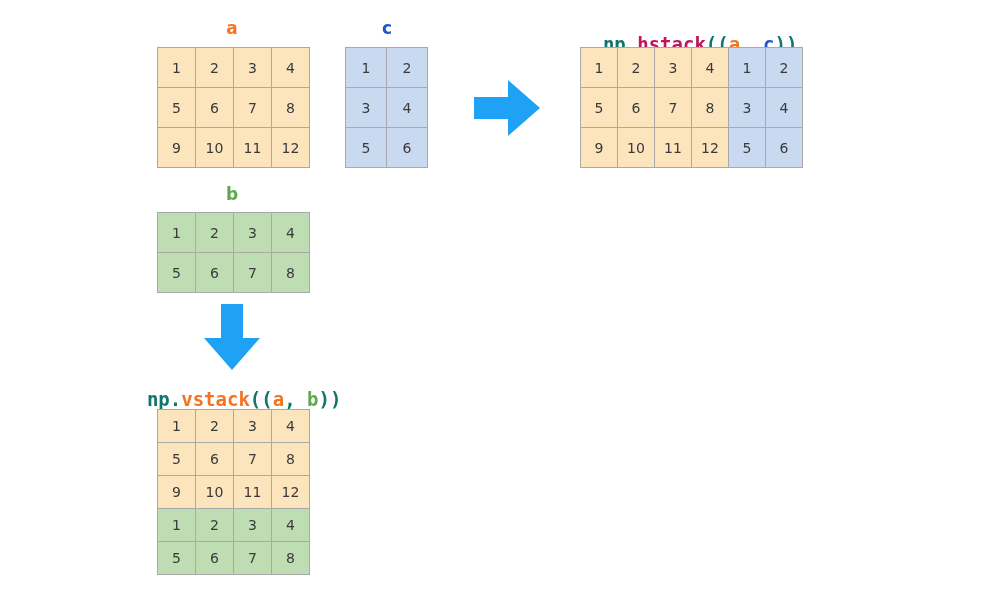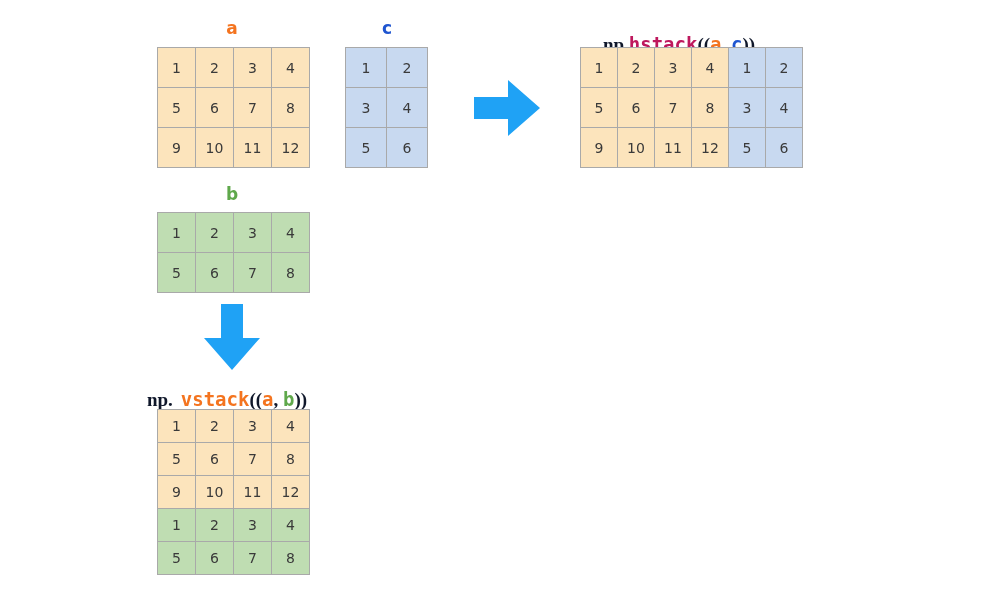--- a/index.html
+++ b/index.html
@@ -57,25 +57,25 @@
   
   .code {
     font-family: "DejaVu Sans Mono", "Liberation Mono", monospace;
     font-size: 19px;
     font-weight: bold;
     color: #1A1A1A;
     white-space: pre;
     line-height: 1;
   }
   .tok-fn-h { color: #be185d; }
-  .tok-fn-v { color: #F4741F; margin-left: 8px; }
+  .tok-fn-v { color: #F4741F; }
   .tok-a    { color: #F4741F; }
   .tok-b    { color: #5FA84B; }
   .tok-c    { color: #1F55D0; }
-  .tok-plain{ color: #0f172a; font-family: Liberation Serif, serif; }
+  .tok-plain{ color: #0f766e; }
 
   
   .arrow-right {
     width: 66px;
     height: 56px;
   }
   .arrow-down {
     width: 56px;
     height: 66px;
   }

